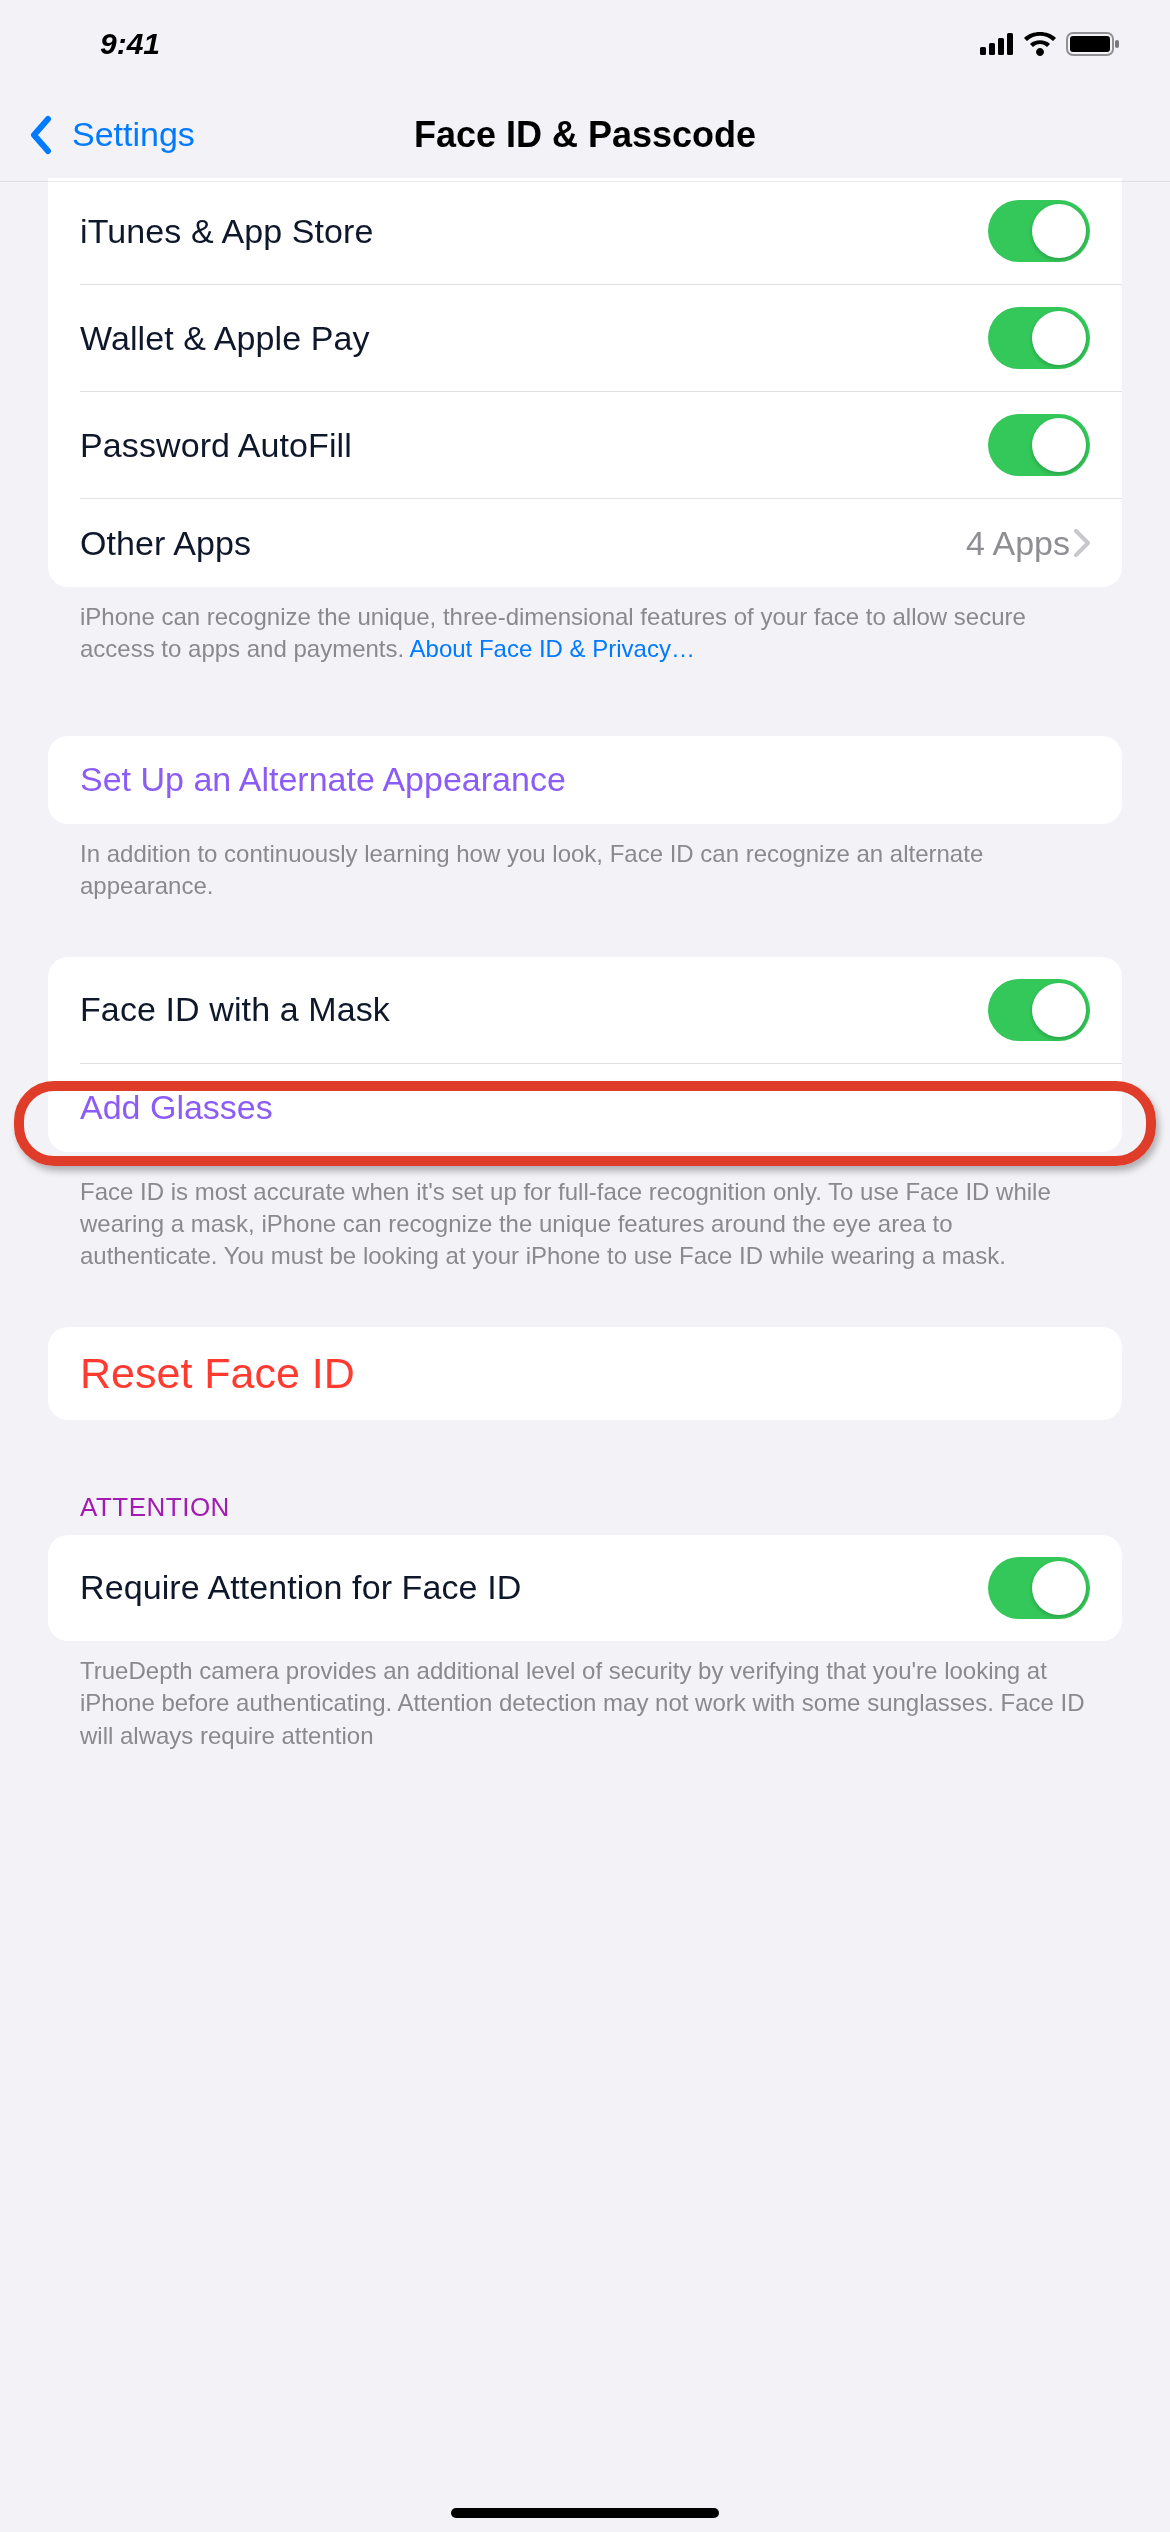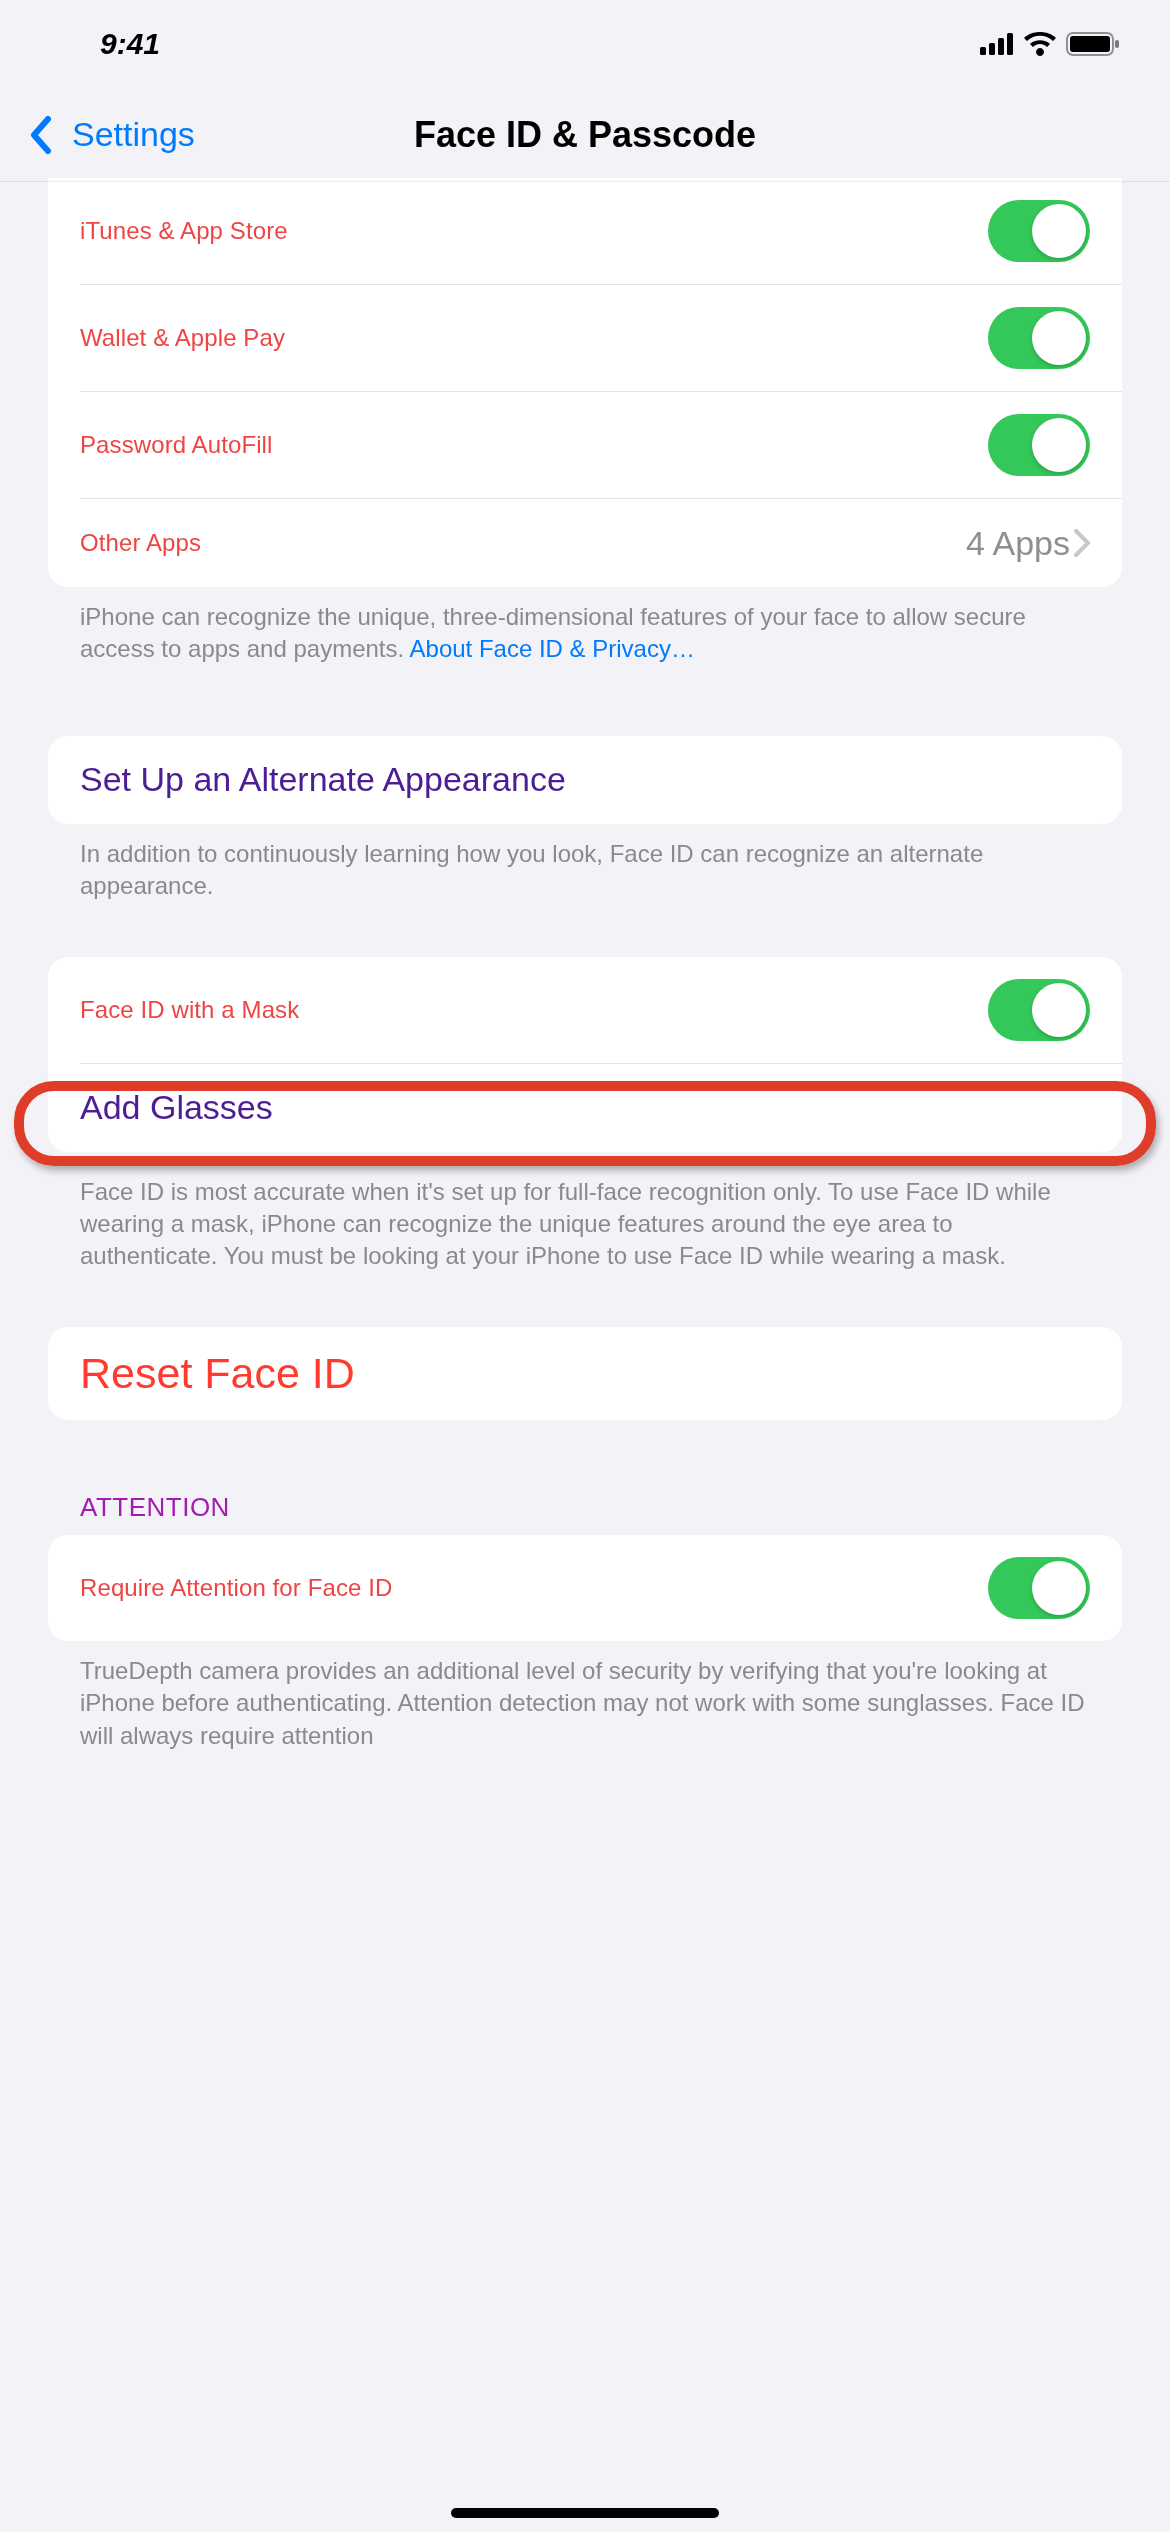--- a/index.html
+++ b/index.html
@@ -84,27 +84,27 @@
       justify-content: space-between;
       min-height: 88px;
       padding: 22px 32px;
       position: relative;
     }
     .row-sep {
       border-bottom: 1px solid rgba(60,60,67,0.15);
       margin-left: 32px;
     }
     .row-label {
-      font-size: 24px;
-      color: #ef4444;
+      font-size: 34px;
+      color: #0f172a;
       letter-spacing: 0.1px;
     }
     .row-label-link {
       font-size: 34px;
-      color: #4c1d95;
+      color: #8b5cf6;
     }
     .row-label-destructive {
       font-size: 43px;
       color: #ff3b30;
     }
     .row-trailing {
       display: flex;
       align-items: center;
       gap: 4px;
     }

